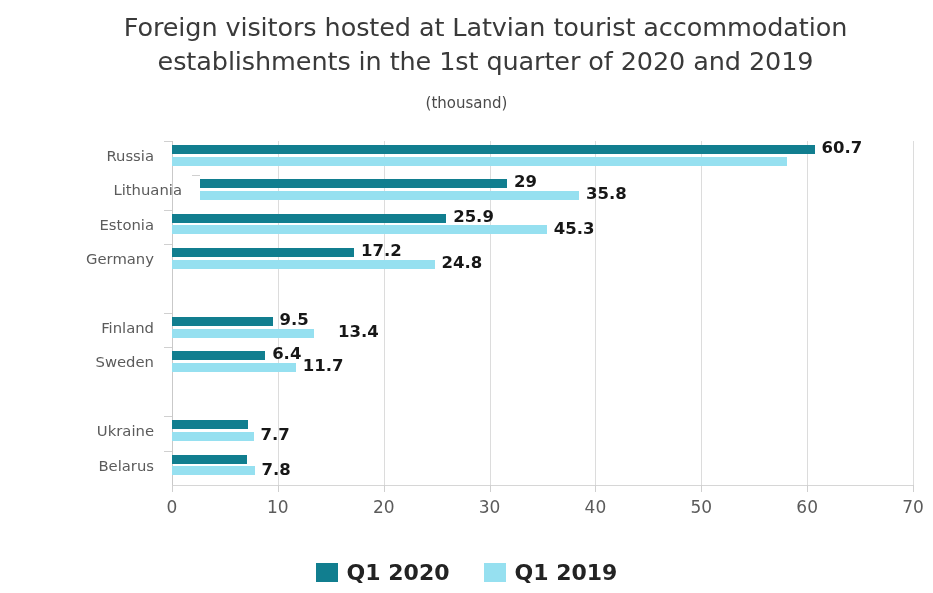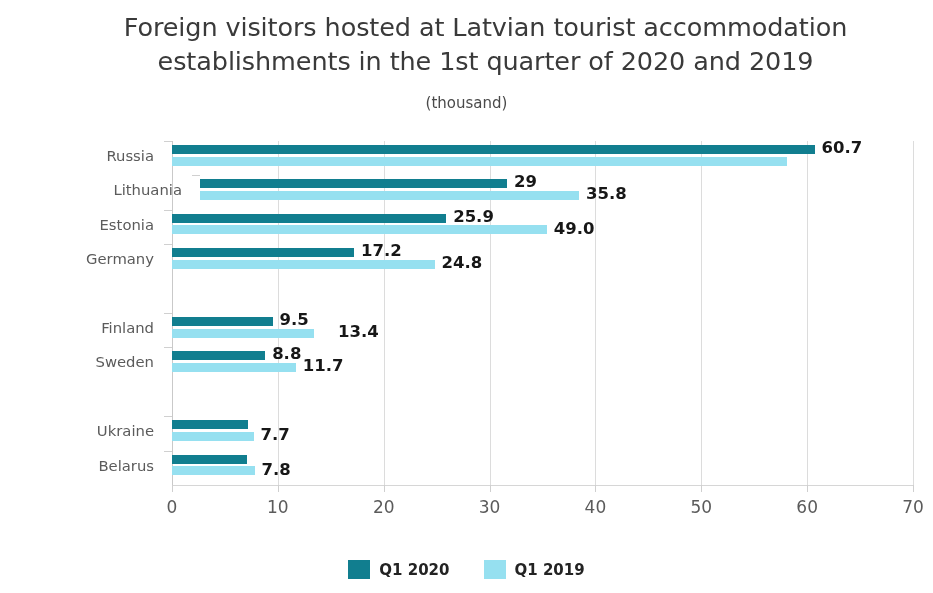--- a/index.html
+++ b/index.html
@@ -56,21 +56,21 @@
     font-size:17px;color:#5b5b5b;
   }
 
   
   .legend{
     position:absolute;left:0;top:560px;width:933px;
     display:flex;justify-content:center;align-items:center;gap:34px;
   }
   .legend-item{display:flex;align-items:center;gap:9px;}
   .legend-swatch{width:22px;height:19px;display:block;}
-  .legend-label{font-size:15px;color:#232323;font-weight:bold;}
+  .legend-label{font-size:22px;color:#232323;font-weight:bold;}
 </style>
 </head>
 <body>
 
 <div id="chart-root">
 
   <div class="title-block">
     <div class="chart-title">
       <span class="tline">Foreign visitors hosted at Latvian tourist accommodation</span>
       <span class="tline">establishments in the 1st quarter of 2020 and 2019</span>
@@ -101,21 +101,21 @@
         <div class="vlabel v2020" style="left: 313.986px;">29</div>
         <div class="bar s2019" style="left: 0px; width: 378.969px; background: rgb(150, 224, 240);"></div>
         <div class="vlabel v2019" style="left: 385.969px;">35.8</div>
       </div>
       <div class="row" style="top: 68.8px;">
         <div class="tick-left" style="top: 0px;"></div>
         <div class="cat-label" style="top: 6px; left: -183px;">Estonia</div>
         <div class="bar s2020" style="left: 0px; width: 274.17px; background: rgb(17, 126, 143);"></div>
         <div class="vlabel v2020" style="left: 281.17px;">25.9</div>
         <div class="bar s2019" style="left: 0px; width: 374.734px; background: rgb(150, 224, 240);"></div>
-        <div class="vlabel v2019" style="left: 381.734px;">49.0</div>
+        <div class="vlabel v2019" style="left: 381.734px;">45.3</div>
       </div>
       <div class="row" style="top: 103.2px;">
         <div class="tick-left" style="top: 0px;"></div>
         <div class="cat-label" style="top: 6px; left: -183px;">Germany</div>
         <div class="bar s2020" style="left: 0px; width: 182.074px; background: rgb(17, 126, 143);"></div>
         <div class="vlabel v2020" style="left: 189.074px;">17.2</div>
         <div class="bar s2019" style="left: 0px; width: 262.526px; background: rgb(150, 224, 240);"></div>
         <div class="vlabel v2019" style="left: 269.526px;">24.8</div>
       </div>
       <div class="row" style="top: 172px;">
@@ -123,21 +123,21 @@
         <div class="cat-label" style="top: 6px; left: -183px;">Finland</div>
         <div class="bar s2020" style="left: 0px; width: 100.564px; background: rgb(17, 126, 143);"></div>
         <div class="vlabel v2020" style="left: 107.564px;">9.5</div>
         <div class="bar s2019" style="left: 0px; width: 141.849px; background: rgb(150, 224, 240);"></div>
         <div class="vlabel v2019" style="left: 166px; text-align: right;">13.4</div>
       </div>
       <div class="row" style="top: 206.4px;">
         <div class="tick-left" style="top: 0px;"></div>
         <div class="cat-label" style="top: 6px; left: -183px;">Sweden</div>
         <div class="bar s2020" style="left: 0px; width: 93.1543px; background: rgb(17, 126, 143);"></div>
-        <div class="vlabel v2020" style="left: 100.154px;">8.8</div>
+        <div class="vlabel v2020" style="left: 100.154px;">6.4</div>
         <div class="bar s2019" style="left: 0px; width: 123.853px; background: rgb(150, 224, 240);"></div>
         <div class="vlabel v2019" style="left: 130.853px;">11.7</div>
       </div>
       <div class="row" style="top: 275.2px;">
         <div class="tick-left" style="top: 0px;"></div>
         <div class="cat-label" style="top: 6px; left: -183px;">Ukraine</div>
         <div class="bar s2020" style="left: 0px; width: 76.2171px; background: rgb(17, 126, 143);"></div>
         <div class="bar s2019" style="left: 0px; width: 81.51px; background: rgb(150, 224, 240);"></div>
         <div class="vlabel v2019" style="left: 88.51px;">7.7</div>
       </div>

